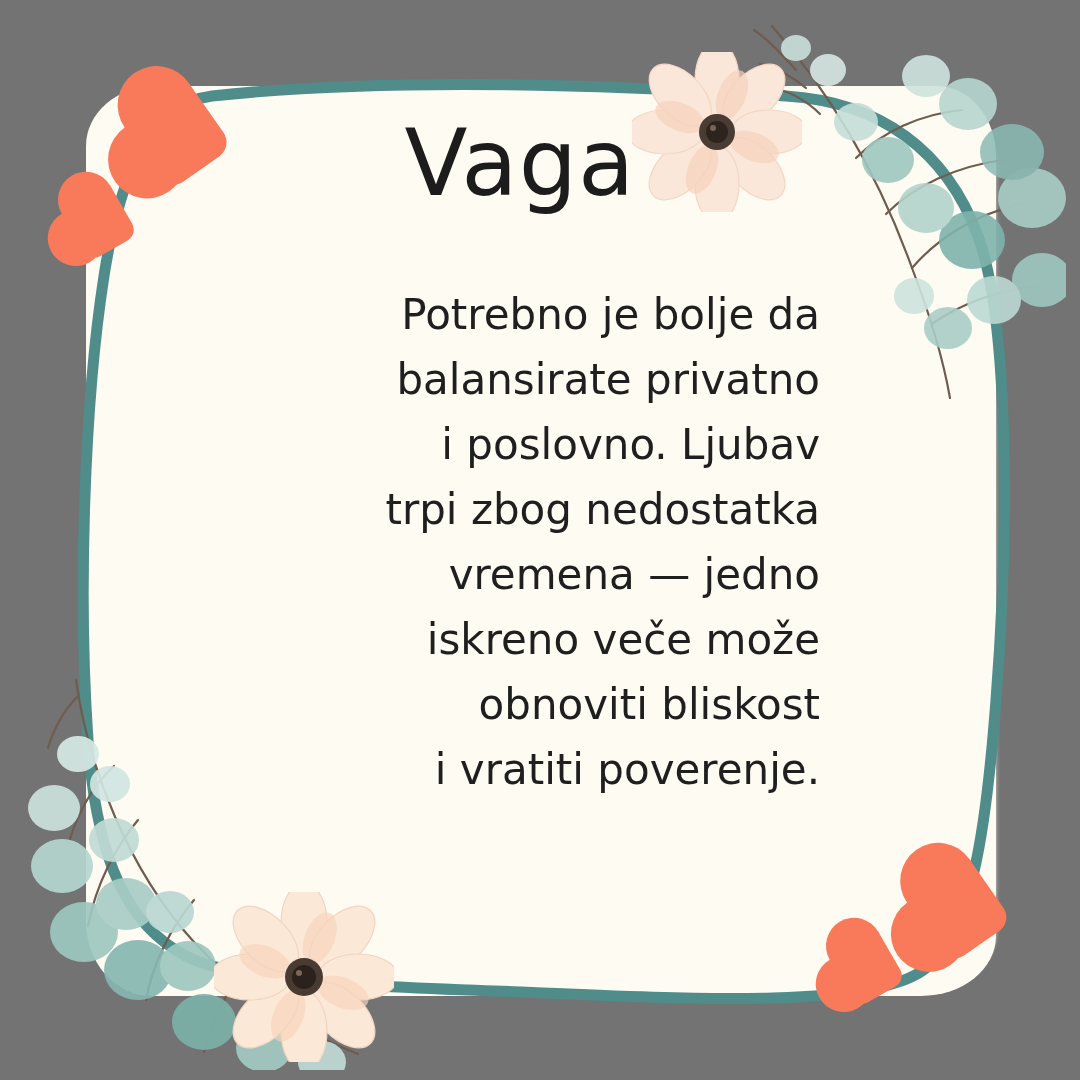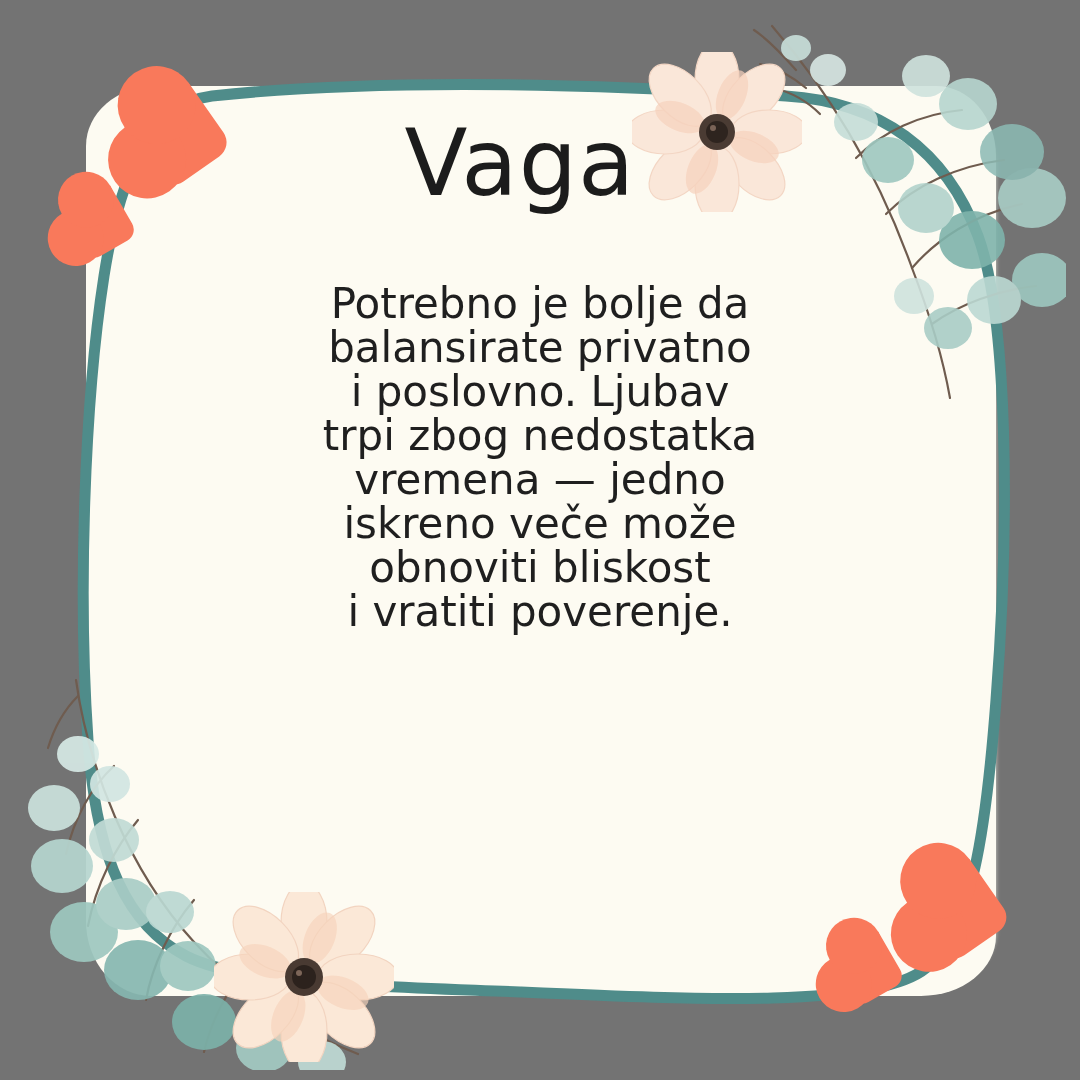--- a/index.html
+++ b/index.html
@@ -62,24 +62,24 @@
     font-size: 92px;
     letter-spacing: 1px;
     color: #1c1c1c;
     margin-left: -20px;
   }
   .body-text {
     position: absolute;
     left: 260px;
     top: 282px;
     width: 560px;
-    text-align: center;
+    text-align: right;
     font-family: "DejaVu Sans", sans-serif;
     font-size: 42px;
-    line-height: 44px;
+    line-height: 65px;
     color: #1f1f1f;
     white-space: pre-line;
   }
 
   
   .heart {
     position: absolute;
     background: #f9795b;
     transform-origin: center;
   }

